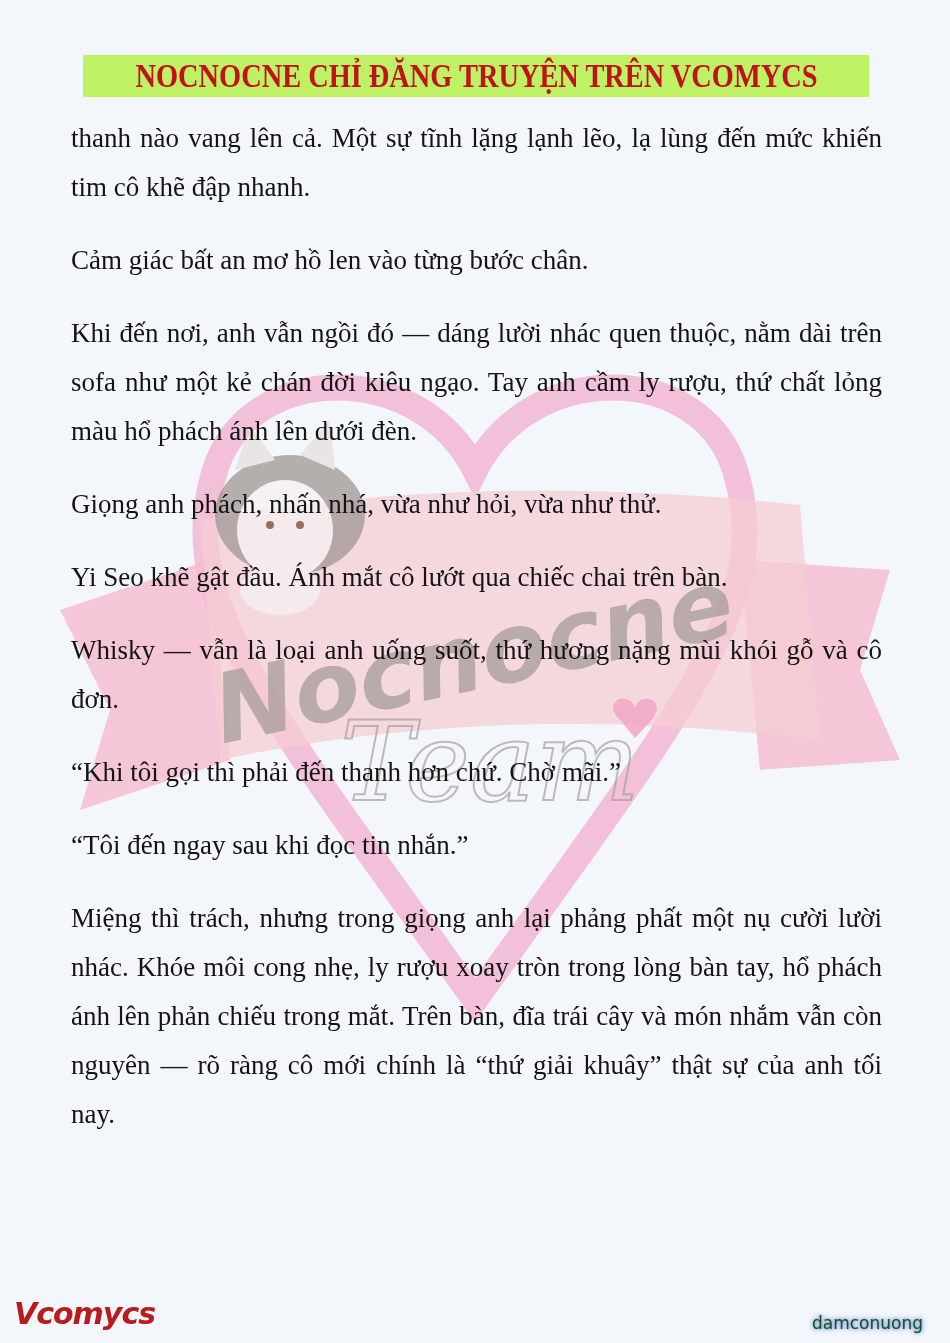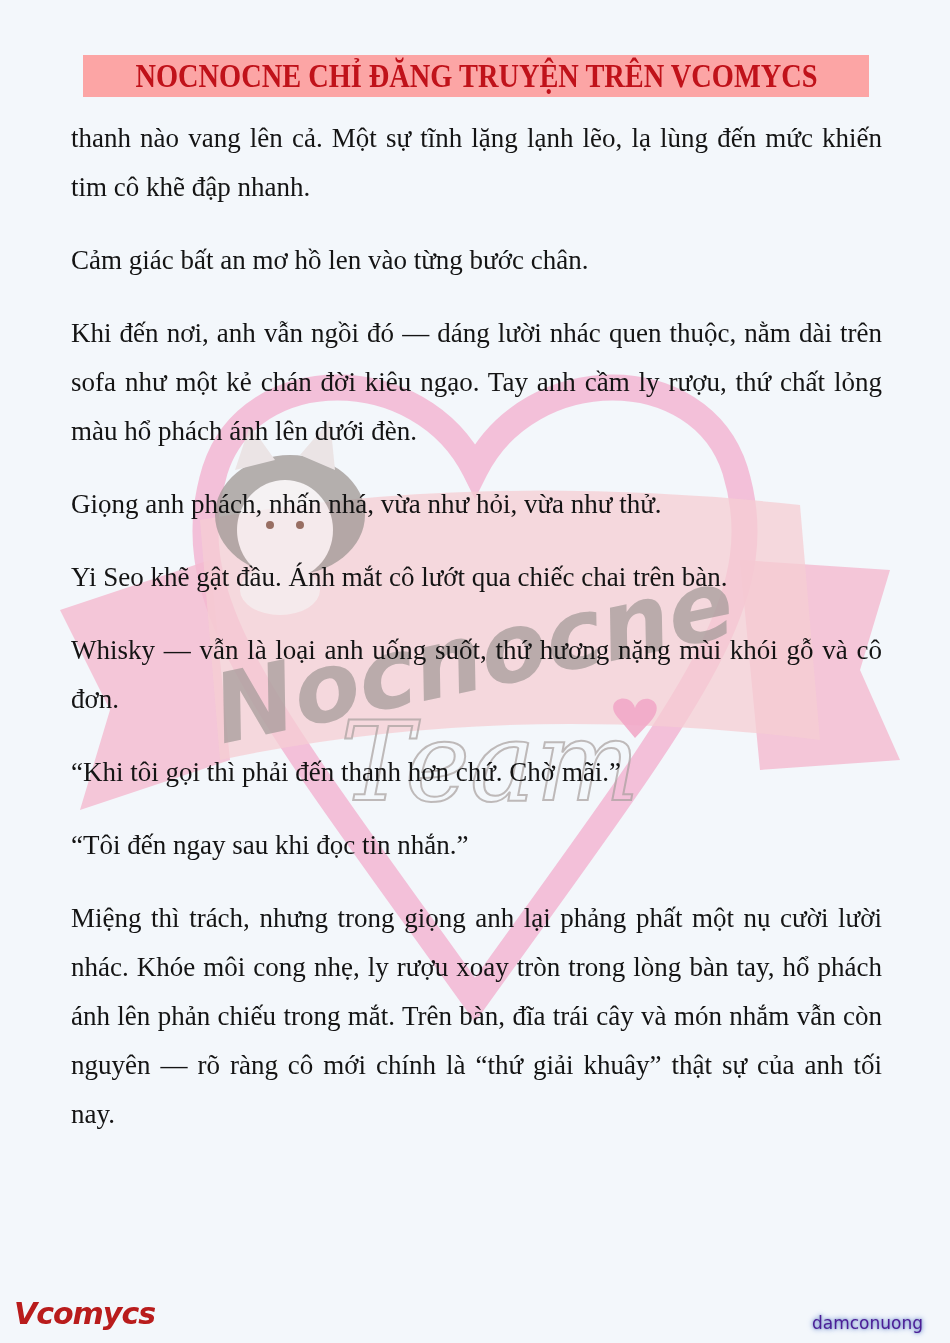--- a/index.html
+++ b/index.html
@@ -5,21 +5,21 @@
   html, body { margin: 0; padding: 0; }
   body {
     width: 950px; height: 1343px; position: relative; overflow: hidden;
     background: #f3f7fb;
     font-family: "Liberation Serif", "DejaVu Serif", serif;
     color: #141414;
   }
   .watermark { position: absolute; left: 0; top: 0; width: 950px; height: 1343px; pointer-events: none; z-index: 0; }
   .header-bar {
     position: absolute; left: 83px; top: 55px; width: 786px; height: 42px;
-    background: #fca5a5; z-index: 2;
+    background: #bef264; z-index: 2;
     display: flex; align-items: center; justify-content: center;
   }
   .header-title {
     font-family: "Liberation Serif", "DejaVu Serif", serif;
     font-weight: bold; font-size: 33px; color: #c0121a;
     letter-spacing: 0px; transform: scaleX(0.86); white-space: nowrap;
   }
   .content {
     position: absolute; left: 71px; top: 114px; width: 811px; z-index: 2;
   }
@@ -27,21 +27,21 @@
     font-size: 27px; line-height: 49px; margin: 0 0 24px 0;
     text-align: justify;
   }
   .footer-logo {
     position: absolute; left: 14px; top: 1296px; z-index: 2;
     font-family: "DejaVu Sans", sans-serif; font-style: italic; font-weight: bold;
     font-size: 30px; color: #b91c1c; letter-spacing: -1px;
   }
   .footer-user {
     position: absolute; left: 812px; top: 1313px; z-index: 2;
-    font-family: "DejaVu Sans", sans-serif; font-size: 17px; color: #4c1d95;
+    font-family: "DejaVu Sans", sans-serif; font-size: 17px; color: #14532d;
     text-shadow: 0 0 4px #8fa6d8, 0 0 6px #8fa6d8, 0 0 2px #7a90c8;
   }
 </style>
 </head>
 <body>
 
 <svg class="watermark" viewBox="0 0 950 1343" xmlns="http://www.w3.org/2000/svg">
 
   <path d="M475 470 C 420 360, 250 360, 215 470 C 175 600, 260 700, 475 1000 C 690 700, 775 600, 735 470 C 700 360, 530 360, 475 470 Z" fill="none" stroke="#f2b6d2" stroke-width="26" opacity="0.85"></path>
 

